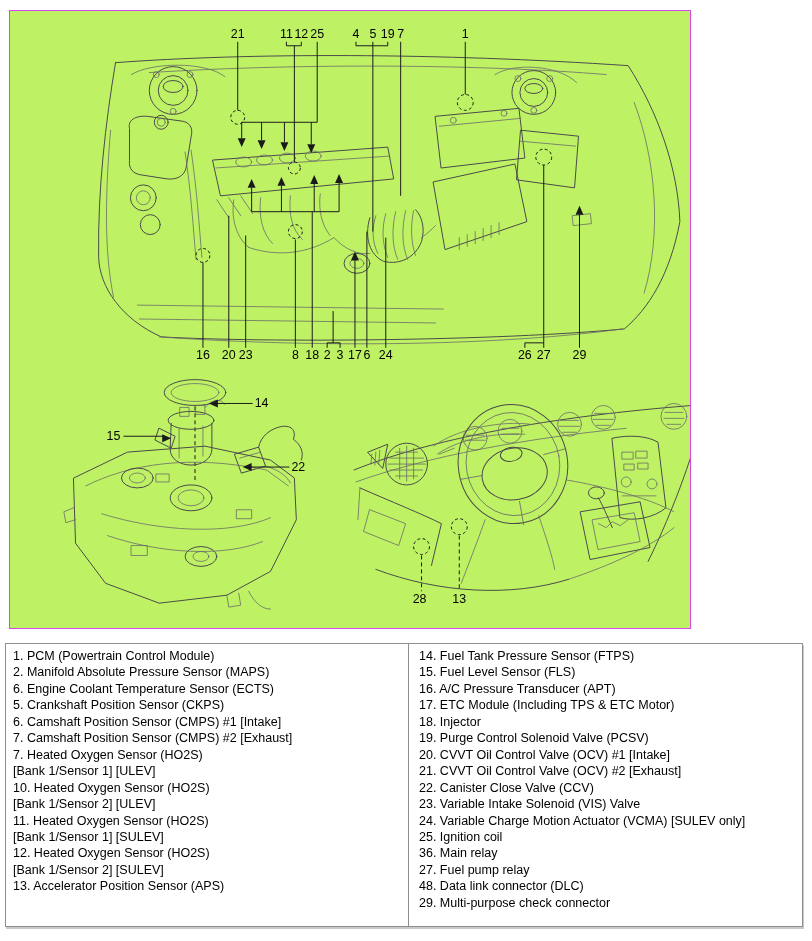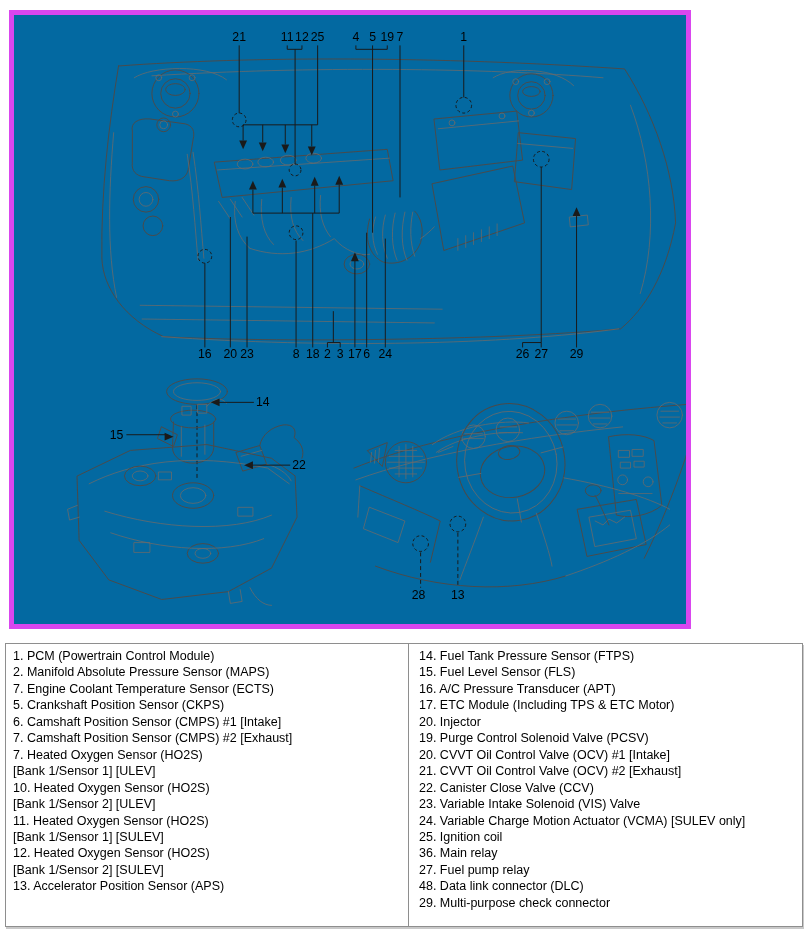--- a/index.html
+++ b/index.html
@@ -1,20 +1,20 @@
 <!DOCTYPE html>
 <html><head>
 <meta charset="utf-8">
 <style>
   html,body{margin:0;padding:0;background:#fff;}
   body{width:812px;height:941px;position:relative;font-family:"Liberation Sans",sans-serif;}
 
   .figure-panel{
     position:absolute;left:9px;top:10px;width:682px;height:619px;
-    border:5px solid #d946ef;background:#0369a1;box-sizing:border-box;text-align:right;
+    border:1px solid #d946ef;background:#bef264;box-sizing:border-box;text-align:right;
   }
   .figure-panel svg{display:block;width:100%;height:100%;}
 
   
   .ln{fill:none;stroke:#4a4a4a;stroke-width:1;stroke-linejoin:round;stroke-linecap:round;}
   .lt{fill:none;stroke:#6a6a6a;stroke-width:.8;stroke-linejoin:round;stroke-linecap:round;}
   .co{fill:none;stroke:#1a1a1a;stroke-width:1;stroke-linecap:butt;}
   .dc{fill:none;stroke:#1a1a1a;stroke-width:1;stroke-dasharray:3,2.5;}
   .dd{fill:none;stroke:#1a1a1a;stroke-width:1;stroke-dasharray:4,3;}
   .ah{fill:#1a1a1a;stroke:none;}
@@ -331,40 +331,40 @@
     <path class="dd" d="M452,528 V584"></path>
     <text class="num" x="452" y="596">13</text>
   </g>
 </svg>
 </div>
 
 <div class="legend-table">
   <div class="legend-col col-left">
     <div>1. PCM (Powertrain Control Module)</div>
     <div>2. Manifold Absolute Pressure Sensor (MAPS)</div>
-    <div>7. Engine Coolant Temperature Sensor (ECTS)</div>
+    <div>6. Engine Coolant Temperature Sensor (ECTS)</div>
     <div>5. Crankshaft Position Sensor (CKPS)</div>
     <div>6. Camshaft Position Sensor (CMPS) #1 [Intake]</div>
     <div>7. Camshaft Position Sensor (CMPS) #2 [Exhaust]</div>
     <div>7. Heated Oxygen Sensor (HO2S)</div>
     <div>[Bank 1/Sensor 1] [ULEV]</div>
     <div>10. Heated Oxygen Sensor (HO2S)</div>
     <div>[Bank 1/Sensor 2] [ULEV]</div>
     <div>11. Heated Oxygen Sensor (HO2S)</div>
     <div>[Bank 1/Sensor 1] [SULEV]</div>
     <div>12. Heated Oxygen Sensor (HO2S)</div>
     <div>[Bank 1/Sensor 2] [SULEV]</div>
     <div>13. Accelerator Position Sensor (APS)</div>
   </div>
   <div class="legend-col col-right">
     <div>14. Fuel Tank Pressure Sensor (FTPS)</div>
     <div>15. Fuel Level Sensor (FLS)</div>
     <div>16. A/C Pressure Transducer (APT)</div>
     <div>17. ETC Module (Including TPS &amp; ETC Motor)</div>
-    <div>20. Injector</div>
+    <div>18. Injector</div>
     <div>19. Purge Control Solenoid Valve (PCSV)</div>
     <div>20. CVVT Oil Control Valve (OCV) #1 [Intake]</div>
     <div>21. CVVT Oil Control Valve (OCV) #2 [Exhaust]</div>
     <div>22. Canister Close Valve (CCV)</div>
     <div>23. Variable Intake Solenoid (VIS) Valve</div>
     <div>24. Variable Charge Motion Actuator (VCMA) [SULEV only]</div>
     <div>25. Ignition coil</div>
     <div>36. Main relay</div>
     <div>27. Fuel pump relay</div>
     <div>48. Data link connector (DLC)</div>

